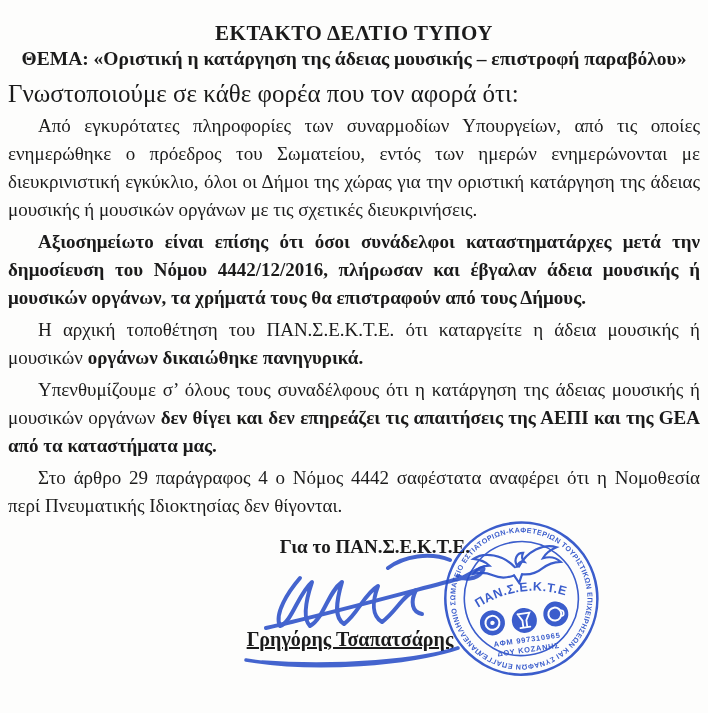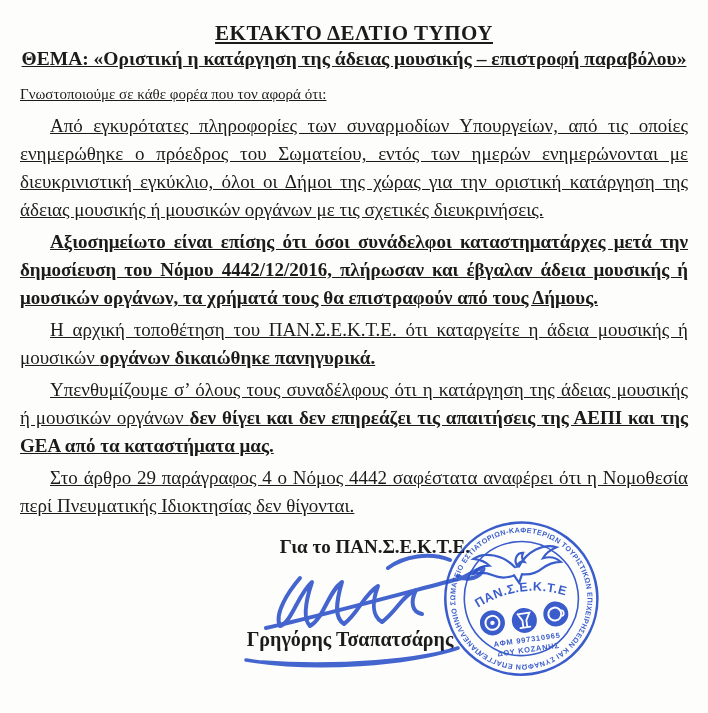--- a/index.html
+++ b/index.html
@@ -1,43 +1,43 @@
 <!DOCTYPE html>
 <html><head>
 <meta charset="utf-8">
 <style>
   html,body{margin:0;padding:0;}
   body{
     width:708px;height:713px;position:relative;overflow:hidden;
     background:#fdfdfc;color:#1b1b1b;
     font-family:"Liberation Serif","DejaVu Serif",serif;
   }
-  .doc{padding:0 20px;text-decoration:underline;}
+  .doc{padding:0 8px;}
   .title{
     margin-top:20px;text-align:center;font-weight:bold;
     font-size:21px;line-height:26px;letter-spacing:.5px;
   }
   .subject{
     text-align:center;font-weight:bold;
     font-size:19.5px;line-height:26px;
   }
-  .intro{margin-top:8px;font-size:15px;line-height:28px;}
+  .intro{margin-top:8px;font-size:25px;line-height:28px;}
   p.body-par{
     margin:4px 0 0 0;font-size:19px;line-height:28px;
     text-align:justify;text-indent:30px;
   }
   .b{font-weight:bold;}
   .sig-block{
     position:absolute;left:230px;top:534px;width:240px;
     text-align:right;font-weight:bold;font-size:19px;line-height:26px;
     z-index:3;
   }
   .sig-name{
     position:absolute;left:214px;top:628px;width:272px;
-    text-align:center;font-weight:bold;font-size:20px;z-index:3;
+    text-align:center;font-weight:bold;font-size:20px;z-index:3;text-decoration:underline;
   }
   .sig-svg{position:absolute;left:238px;top:546px;z-index:4;opacity:.88;}
   .stamp{position:absolute;left:428px;top:514px;z-index:2;opacity:.92;transform:rotate(-8deg);}
   .stamp text{font-family:"Liberation Sans","DejaVu Sans",sans-serif;}
 </style>
 </head>
 <body>
 
 <div class="doc">
   <div class="title">ΕΚΤΑΚΤΟ ΔΕΛΤΙΟ ΤΥΠΟΥ</div>

